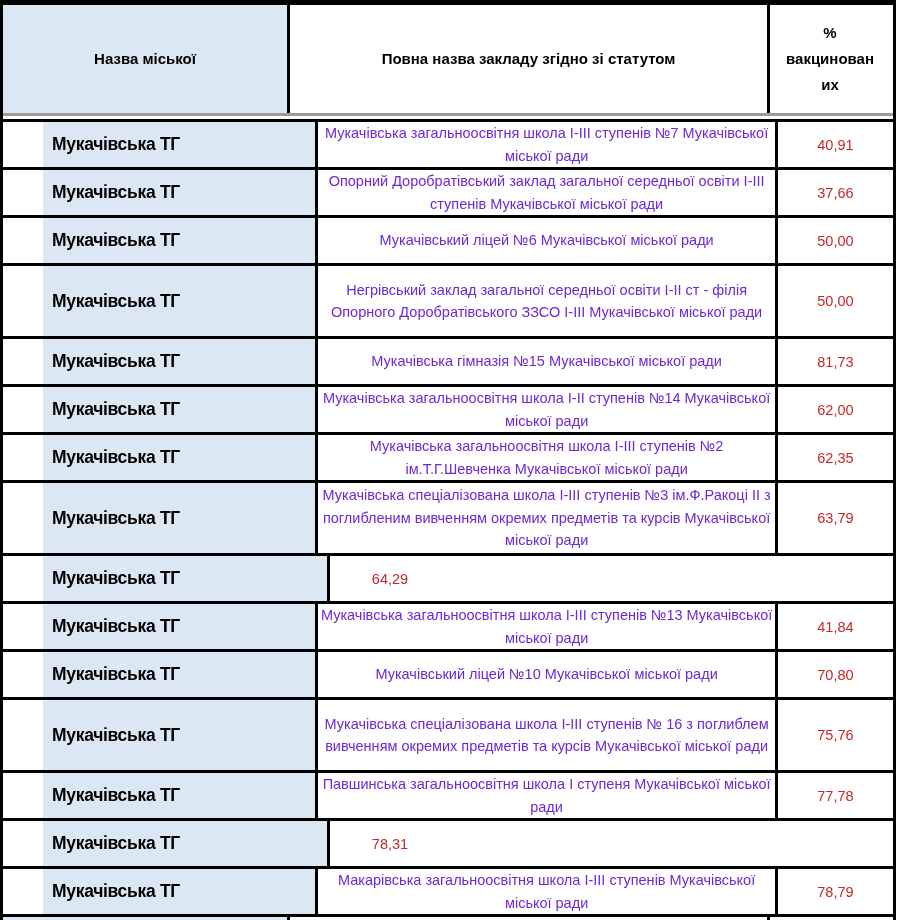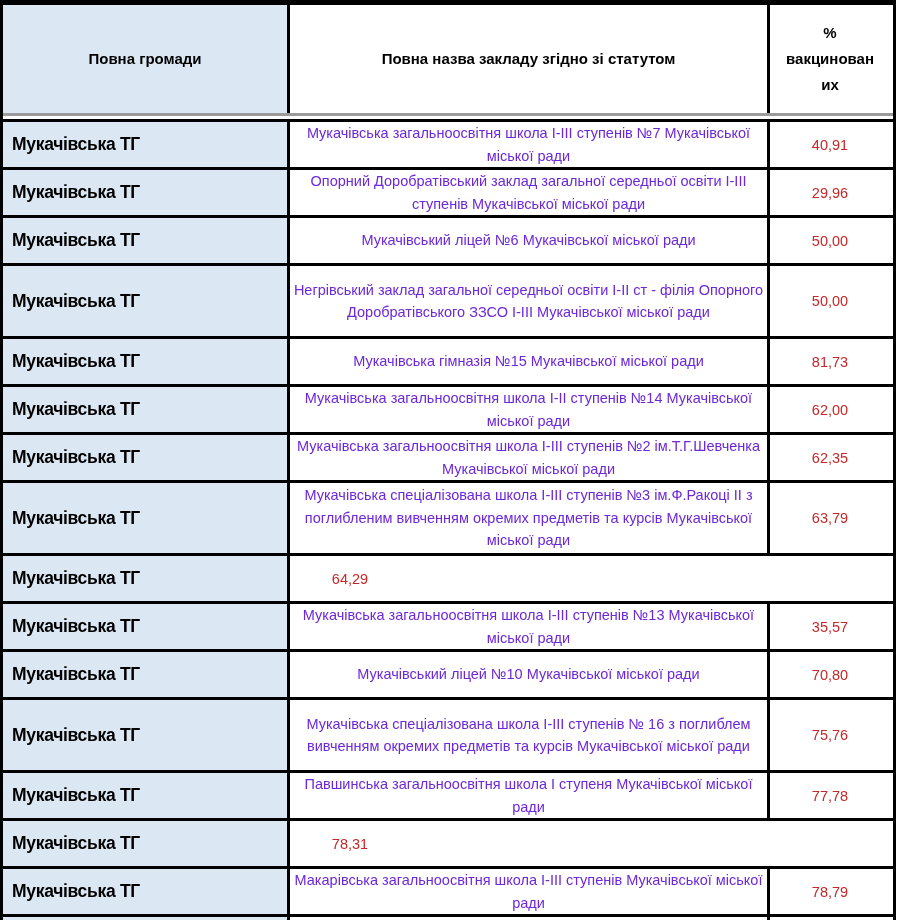--- a/index.html
+++ b/index.html
@@ -74,20 +74,21 @@
     height: 48px;
   }
   #rows .row:nth-child(4),
   #rows .row:nth-child(8),
   #rows .row:nth-child(12) { height: 73px; }
   .community {
     font-weight: bold;
     color: #000;
     font-size: 17.5px;
     letter-spacing: -0.3px;
+    margin-left: 40px;
   }
   .school {
     color: #6d28d9;
     font-size: 14.5px;
     line-height: 1.55;
     font-weight: 400;
   }
   .percent {
     color: #c52828;
     font-size: 14.5px;
@@ -97,38 +98,38 @@
   .partial-row { height: 6px; }
   .partial-row .cell { padding: 0; }
 </style>
 </head>
 <body>
 
 <div class="page">
   <div class="table">
 
     <div class="row header-row">
-      <div class="cell c1">Повна громади</div>
+      <div class="cell c1">Назва міської</div>
       <div class="cell c2">Повна назва закладу згідно зі статутом</div>
       <div class="cell c3">%
 вакцинован
 их</div>
     </div>
 
     <div id="rows">
       <div class="row">
         <div class="cell c1 community">Мукачівська ТГ</div>
         <div class="cell c2 school">Мукачівська загальноосвітня школа І-ІІІ ступенів №7 Мукачівської міської ради</div>
         <div class="cell c3 percent">40,91</div>
       </div>
 
       <div class="row">
         <div class="cell c1 community">Мукачівська ТГ</div>
         <div class="cell c2 school">Опорний Доробратівський заклад загальної середньої освіти І-ІІІ ступенів Мукачівської міської ради</div>
-        <div class="cell c3 percent">29,96</div>
+        <div class="cell c3 percent">37,66</div>
       </div>
 
       <div class="row">
         <div class="cell c1 community">Мукачівська ТГ</div>
         <div class="cell c2 school">Мукачівський ліцей №6 Мукачівської міської ради</div>
         <div class="cell c3 percent">50,00</div>
       </div>
 
       <div class="row">
         <div class="cell c1 community">Мукачівська ТГ</div>
@@ -161,21 +162,21 @@
       </div>
 
       <div class="row">
         <div class="cell c1 community">Мукачівська ТГ</div>
         <div class="cell c3 percent">64,29</div>
       </div>
 
       <div class="row">
         <div class="cell c1 community">Мукачівська ТГ</div>
         <div class="cell c2 school">Мукачівська загальноосвітня школа І-ІІІ ступенів №13  Мукачівської міської ради</div>
-        <div class="cell c3 percent">35,57</div>
+        <div class="cell c3 percent">41,84</div>
       </div>
 
       <div class="row">
         <div class="cell c1 community">Мукачівська ТГ</div>
         <div class="cell c2 school">Мукачівський ліцей №10 Мукачівської міської ради</div>
         <div class="cell c3 percent">70,80</div>
       </div>
 
       <div class="row">
         <div class="cell c1 community">Мукачівська ТГ</div>

